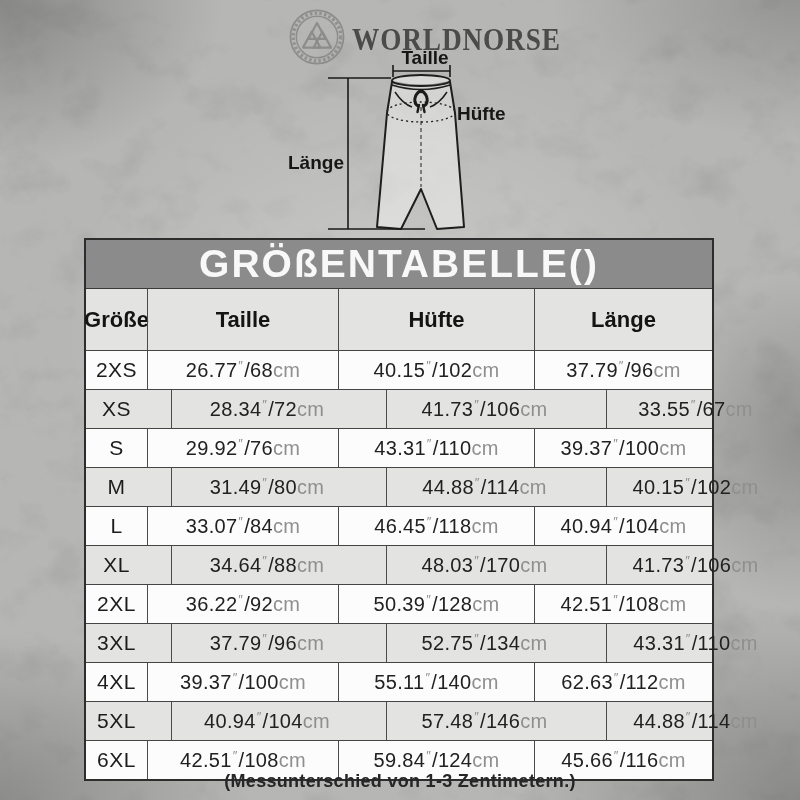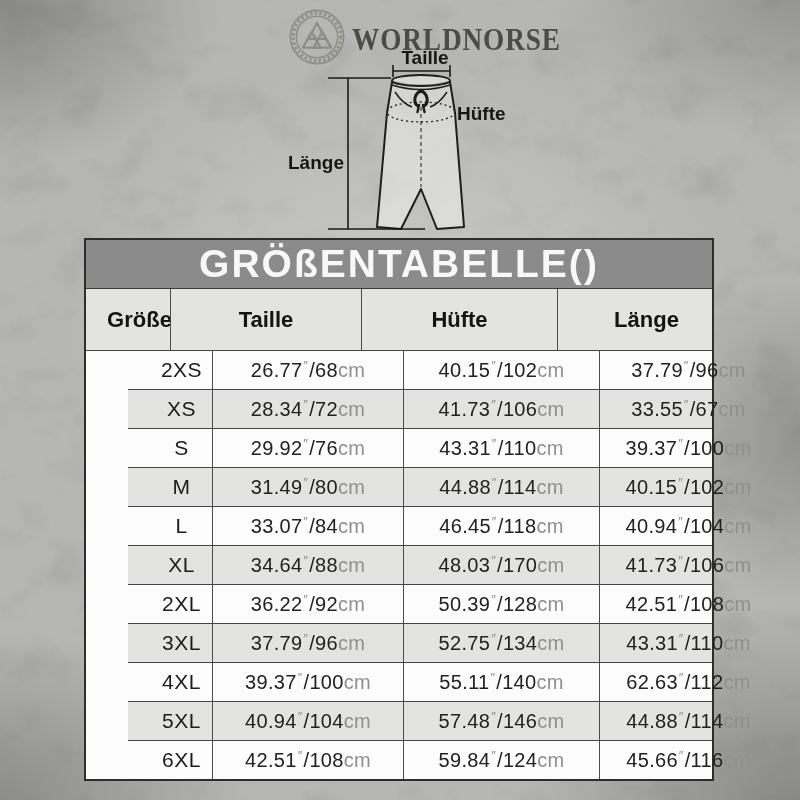--- a/index.html
+++ b/index.html
@@ -26,28 +26,28 @@
   .diagram{position:absolute;left:270px;top:50px;width:260px;height:190px;}
   .diagram svg{display:block;}
   .diag-label{font-family:"Liberation Sans",sans-serif;font-weight:700;font-size:19px;fill:#161616;}
 
   
   .sizetable{position:absolute;left:84px;top:238px;width:626px;border:2px solid #2d2d2d;background:#fcfcfc;}
   .title-band{height:48px;background:#8b8b8b;border-bottom:1px solid #3a3a3a;
     display:flex;align-items:center;justify-content:center;color:#f8f8f8;font-weight:700;letter-spacing:2px;}
   .title-band .big{font-size:39px;}
   .title-band .small{font-size:21px;letter-spacing:2px;padding-top:3px;}
-  .grid-row{display:grid;grid-template-columns:61px 191px 196px 178px;padding-left:23px;}
+  .grid-row{display:grid;grid-template-columns:61px 191px 196px 178px;}
   .thead{height:61px;background:#e3e3e1;border-bottom:1px solid #454545;}
   .thead .cell{font-weight:700;font-size:22px;color:#141414;}
   .cell{display:flex;align-items:center;justify-content:center;box-sizing:border-box;}
   .cell + .cell{border-left:1px solid #4a4a4a;}
-  .trow{height:38px;background:#fcfcfc;margin-left:42px;}
+  .trow{height:38px;background:#fcfcfc;}
   .trow + .trow{border-top:1px solid #454545;}
-  .trow.alt{background:#e3e3e1;}
+  .trow.alt{background:#e3e3e1;gap:24px;}
   .size-cell{font-size:21px;color:#1c1c1c;letter-spacing:0.5px;}
   .measure-cell{font-size:20px;letter-spacing:0.3px;white-space:nowrap;}
   .measure-cell .num{color:#212121;}
   .measure-cell .unit{color:#8f8f8f;}
   .measure-cell .mark{color:#8f8f8f;font-size:13px;position:relative;top:-5px;margin:0 1px;}
 
   
   .footer-note{position:absolute;left:0;top:771px;width:800px;text-align:center;
     font-weight:700;font-size:18px;color:#262626;letter-spacing:0.3px;}
 </style>
@@ -368,15 +368,16 @@
         <div class="cell measure-cell">
               <span class="num">45.66</span>
               <span class="mark">″</span>
               <span class="num">/116</span>
               <span class="unit">cm</span>
             </div>
       </div>
         </div>
     </div>
 
+    <div class="footer-note">(Messunterschied von 1-3 Zentimetern.)</div>
 
   </div>
 </div>
 
 </body></html>

